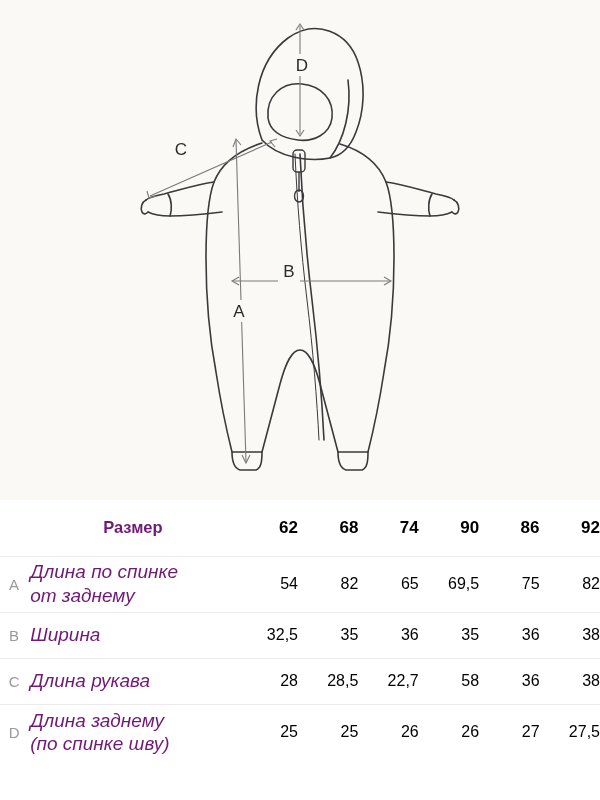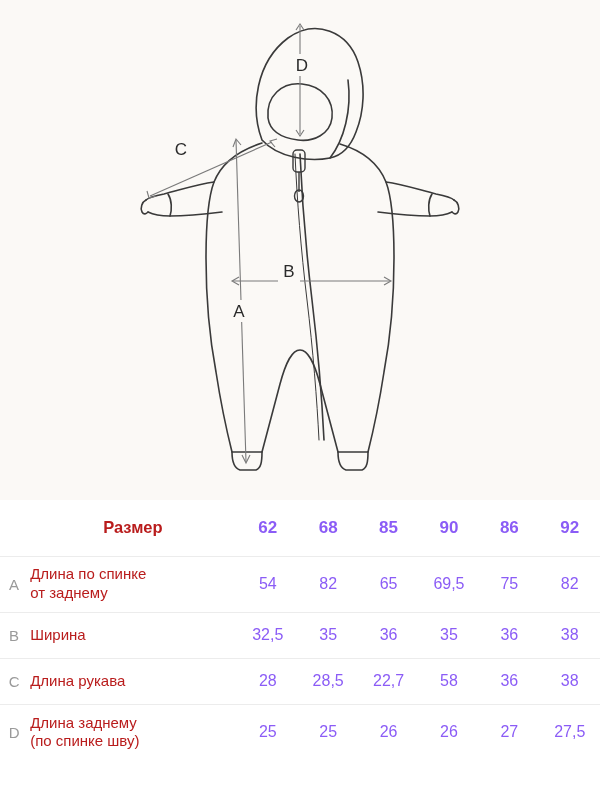--- a/index.html
+++ b/index.html
@@ -55,30 +55,30 @@
     text-align: center;
     font-size: 15px;
     color: #9a9a9a;
     font-weight: normal;
     vertical-align: middle;
   }
   .r-label {
     width: 208px;
     text-align: left;
     font-size: 15.5px;
-    color: #b91c1c;
+    color: #701a75;
     vertical-align: middle;
     padding-left: 2px;
     line-height: 1.25;
   }
   .r-val {
     width: 60px;
-    text-align: center;
+    text-align: right;
     font-size: 16px;
-    color: #8b5cf6;
+    color: #000000;
     vertical-align: middle;
   }
   thead .r-label {
     font-weight: bold;
     font-size: 16.5px;
     text-align: center;
     padding-left: 0;
   }
   thead .r-val {
     font-size: 17px;
@@ -88,21 +88,22 @@
   }
   tbody tr {
     height: 46px;
     border-top: 1px solid #ececec;
   }
   tbody tr.tall {
     height: 56px;
   }
   .sub {
     display: block;
-    font-size: 15px;
+    font-size: 19px;
+    font-style: italic;
   }
 </style>
 </head>
 <body>
 
 <div id="page">
 
   <div id="illustration">
     <svg width="600" height="500" viewBox="0 0 600 500" xmlns="http://www.w3.org/2000/svg">
       <rect x="0" y="0" width="600" height="500" fill="#fbf9f6"></rect>
@@ -195,21 +196,21 @@
   </div>
 
   <div id="size-table">
     <table>
       <thead>
         <tr>
           <th class="r-letter"></th>
           <th class="r-label">Размер</th>
           <th class="r-val">62</th>
           <th class="r-val">68</th>
-          <th class="r-val">85</th>
+          <th class="r-val">74</th>
           <th class="r-val">90</th>
           <th class="r-val">86</th>
           <th class="r-val">92</th>
         </tr>
       </thead>
       <tbody>
         <tr class="tall">
           <td class="r-letter">A</td>
           <td class="r-label">
             <span class="sub">Длина по спинке</span>

